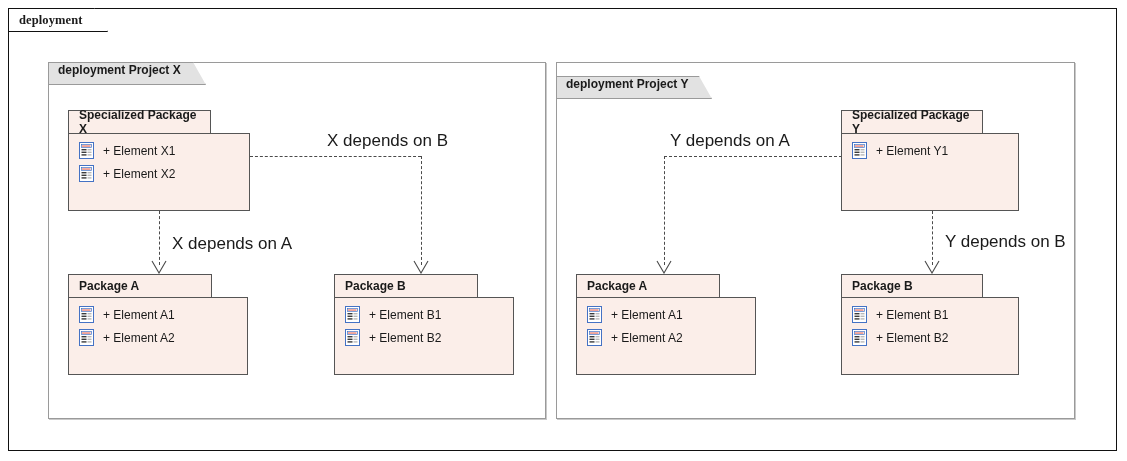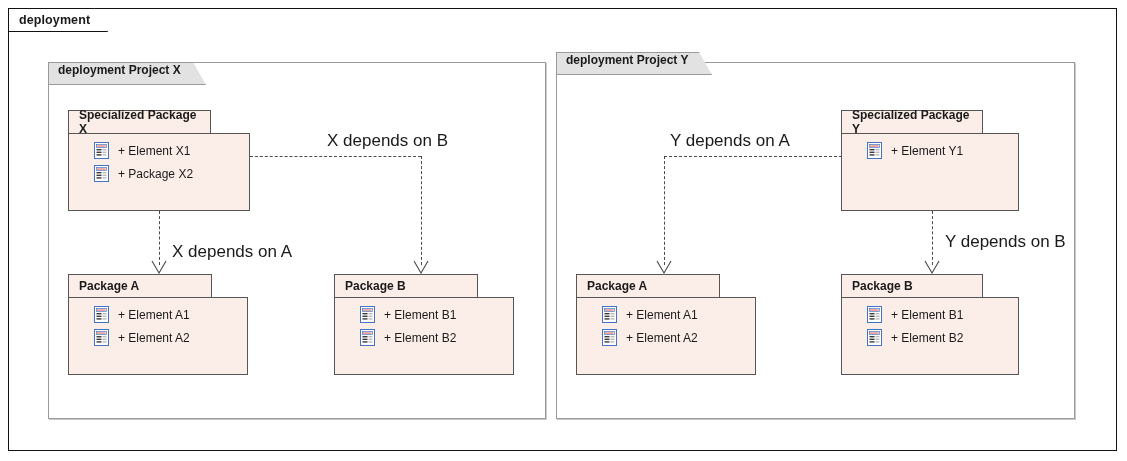--- a/index.html
+++ b/index.html
@@ -17,21 +17,21 @@
   .frame-tab{
     position:absolute;left:8px;top:8px;height:24px;
     box-sizing:border-box;
     border:1px solid #111111;border-bottom:1px solid #111111;
     background:#ffffff;
     display:flex;align-items:center;
     padding:0 26px 0 10px;
     font-size:12.5px;font-weight:bold;letter-spacing:.1px;
     clip-path:polygon(0 0, calc(100% - 14px) 0, 100% 100%, 0 100%);
   }
-  .frame-tab-label{white-space:nowrap;}
+  .frame-tab-label{white-space:nowrap;font-family:Liberation Serif, serif;}
 
   
   .inner-frame{
     position:absolute;box-sizing:border-box;
     border:1px solid #9a9a9a;background:#ffffff;
     box-shadow:1px 1px 0 #c9c9c9;
   }
   .inner-tab{
     position:absolute;height:23px;box-sizing:border-box;
     border:1px solid #9a9a9a;
@@ -50,21 +50,21 @@
     border:1px solid #555555;background:#fbeee9;
     display:flex;align-items:center;padding:0 10px;
     font-size:12px;font-weight:bold;z-index:3;
   }
   .pkg-body{
     position:absolute;left:0;top:23px;box-sizing:border-box;
     border:1px solid #555555;background:#fbeee9;
     z-index:2;padding-top:5px;
   }
   .pkg-row{
-    display:flex;align-items:center;height:23px;padding-left:25px;
+    display:flex;align-items:center;height:23px;padding-left:10px;
     font-size:12px;white-space:nowrap;
   }
   .pkg-row-label{margin-left:9px;}
 
   
   .el-icon{
     width:15px;height:17px;flex:0 0 auto;display:block;
   }
 
   
@@ -113,21 +113,21 @@
         <rect x="0.5" y="0.5" width="14" height="16" fill="#ffffff" stroke="#4472c4"></rect>
         <rect x="2.5" y="2.5" width="10" height="3" fill="#ffffff" stroke="#4472c4" stroke-width="0.7"></rect>
         <rect x="3" y="3.4" width="8.5" height="1.3" fill="#e8796b"></rect>
         <rect x="2.5" y="7" width="5" height="1.4" fill="#3b3b3b"></rect>
         <rect x="8.5" y="7" width="4" height="1.4" fill="#b9b9b9"></rect>
         <rect x="2.5" y="9.6" width="5" height="1.4" fill="#3b3b3b"></rect>
         <rect x="8.5" y="9.6" width="4" height="1.4" fill="#b9b9b9"></rect>
         <rect x="2.5" y="12.2" width="5" height="1.4" fill="#3b3b3b"></rect>
         <rect x="8.5" y="12.2" width="4" height="1.4" fill="#b9b9b9"></rect>
       </svg>
-      <span class="pkg-row-label">+ Package X2</span>
+      <span class="pkg-row-label">+ Element X2</span>
     </div>
   </div>
 </div>
 
 <div class="pkg" style="left:68px;top:274px;">
   <div class="pkg-tab" style="width:144px;">
     <span>Package A</span>
   </div>
   <div class="pkg-body" style="width:180px;height:78px;">
     <div class="pkg-row">
@@ -194,31 +194,31 @@
       </svg>
       <span class="pkg-row-label">+ Element B2</span>
     </div>
   </div>
 </div>
 
 <div class="dep-seg dep-v" style="left:159px;top:211px;height:54px;"></div>
 <svg class="dep-arrow" style="left:151px;top:260px;" viewBox="0 0 16 14">
   <polyline points="1,1 8,13 15,1" fill="none" stroke="#4a4a4a" stroke-width="1.1"></polyline>
 </svg>
-<div class="dep-label" style="left:172px;top:242px;">X depends on A</div>
+<div class="dep-label" style="left:172px;top:234px;">X depends on A</div>
 
 <div class="dep-seg dep-h" style="left:250px;top:156px;width:171px;"></div>
 <div class="dep-seg dep-v" style="left:421px;top:156px;height:109px;"></div>
 <svg class="dep-arrow" style="left:413px;top:260px;" viewBox="0 0 16 14">
   <polyline points="1,1 8,13 15,1" fill="none" stroke="#4a4a4a" stroke-width="1.1"></polyline>
 </svg>
 <div class="dep-label" style="left:327px;top:131px;">X depends on B</div>
 
 <div class="inner-frame" style="left:556px;top:62px;width:519px;height:357px;"></div>
-<div class="inner-tab" style="left:556px;top:52px;width:156px;">
+<div class="inner-tab" style="left:556px;top:76px;width:156px;">
   <span class="inner-tab-label">deployment Project Y</span>
 </div>
 
 <div class="pkg" style="left:841px;top:110px;">
   <div class="pkg-tab" style="width:142px;justify-content:flex-end;">
     <span>Specialized Package Y</span>
   </div>
   <div class="pkg-body" style="width:178px;height:78px;">
     <div class="pkg-row">
       <svg class="el-icon" viewBox="0 0 15 17">

